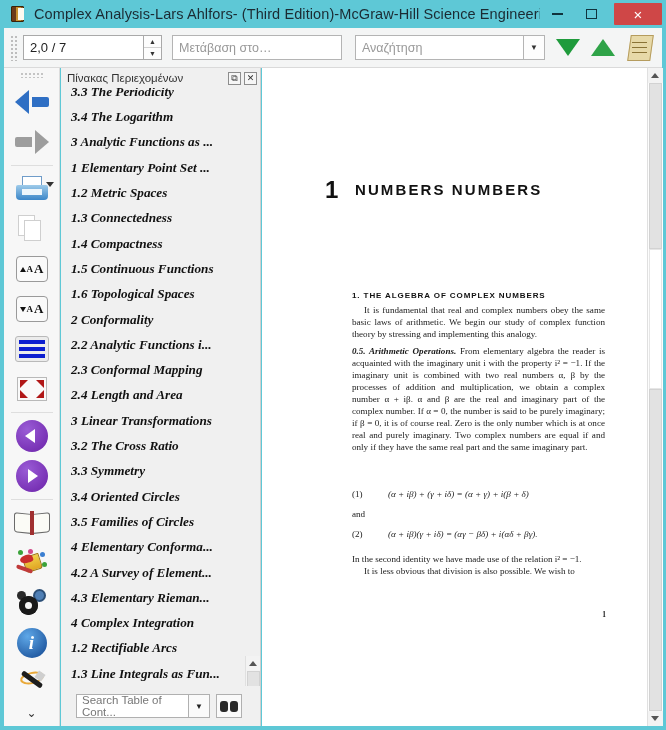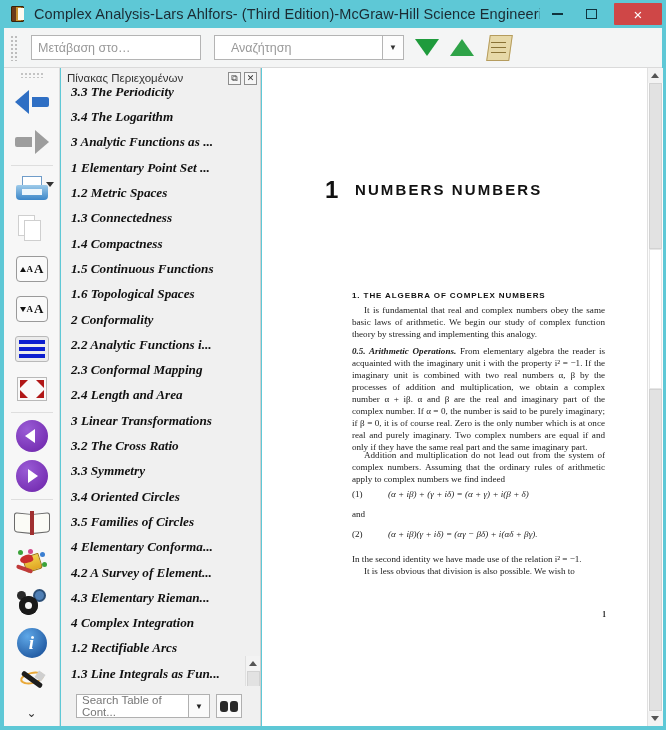--- a/index.html
+++ b/index.html
@@ -57,21 +57,21 @@
   .spin { width:19px; height:25px; border:1px solid #a9a9a9; background:#fdfdfd;
     display:flex; flex-direction:column; }
   .spin div { flex:1; display:flex; align-items:center; justify-content:center; font-size:7px; color:#333; }
   .spin div:first-child { border-bottom:1px solid #d2d2d2; }
   .gotofield {
     width:170px; height:25px; margin-left:10px; background:#fff; border:1px solid #b4b4b4;
     font-size:12.5px; color:#999; padding:0 6px; display:flex; align-items:center;
   }
   .searchwrap { display:flex; margin-left:13px; }
   .searchfield { width:168px; height:25px; background:#fff; border:1px solid #b4b4b4; border-right:0;
-    font-size:12.5px; color:#999; padding:0 16px; display:flex; align-items:center; }
+    font-size:12.5px; color:#999; padding:0 6px; display:flex; align-items:center; }
   .searchdrop { width:22px; height:25px; border:1px solid #b4b4b4; background:#fdfdfd;
     display:flex; align-items:center; justify-content:center; font-size:8px; color:#333; }
   .tri { width:0; height:0; margin-left:11px; }
   .tri-down { border-left:12px solid transparent; border-right:12px solid transparent;
     border-top:17px solid #1f9b3c; }
   .tri-up { border-left:12px solid transparent; border-right:12px solid transparent;
     border-bottom:17px solid #2fa348; }
   .scrollicon { width:27px; height:28px; margin-left:12px; position:relative; }
   .scrollicon .body { position:absolute; inset:1px 2px; background:#e7d9a8;
     border:1px solid #b59c5e; transform:skewX(-8deg); }
@@ -256,20 +256,27 @@
       <div class="winbtn close">×</div>
     </div>
   </div>
 
   <div class="leftstrip"></div>
   <div class="rightstrip"></div>
   <div class="bottomstrip"></div>
 
   <div class="toolbar">
     <div class="gripper"></div>
+    <div class="pagebox">
+      <div class="pagefield">2,0 / 7</div>
+      <div class="spin">
+        <div>▲</div>
+        <div>▼</div>
+      </div>
+    </div>
     <div class="gotofield">Μετάβαση στο…</div>
     <div class="searchwrap">
       <div class="searchfield">Αναζήτηση</div>
       <div class="searchdrop">▼</div>
     </div>
     <div class="tri tri-down"></div>
     <div class="tri tri-up"></div>
     <div class="scrollicon">
       <div class="body"></div>
       <div class="ln" style="top:8px"></div>
@@ -458,23 +465,20 @@
         <span class="ind">It is fundamental that real and complex numbers obey the same basic laws of arithmetic. We begin our study of complex function theory by stressing and implementing this analogy.</span>
       </div>
 
       <div class="para" style="top:277px">
         <span style="text-indent:12px; display:inline">
           <em class="it" style="font-weight:bold">0.5. Arithmetic Operations.</em>
           <span>From elementary algebra the reader is acquainted with the imaginary unit i with the property i² = −1. If the imaginary unit is combined with two real numbers α, β by the processes of addition and multiplication, we obtain a complex number α + iβ. α and β are the real and imaginary part of the complex number. If α = 0, the number is said to be purely imaginary; if β = 0, it is of course real. Zero is the only number which is at once real and purely imaginary. Two complex numbers are equal if and only if they have the same real part and the same imaginary part.</span>
         </span>
       </div>
 
-      <div class="para" style="top:381px">
-        <span class="ind">Addition and multiplication do not lead out from the system of complex numbers. Assuming that the ordinary rules of arithmetic apply to complex numbers we find indeed</span>
-      </div>
 
       <div class="eqrow" style="top:421px">
         <span class="num">(1)</span><em class="it">(α + iβ) + (γ + iδ) = (α + γ) + i(β + δ)</em>
       </div>
       <div class="eqrow" style="top:441px">and</div>
       <div class="eqrow" style="top:461px">
         <span class="num">(2)</span><em class="it">(α + iβ)(γ + iδ) = (αγ − βδ) + i(αδ + βγ).</em>
       </div>
 
       <div class="para" style="top:485px">In the second identity we have made use of the relation i² = −1.</div>

